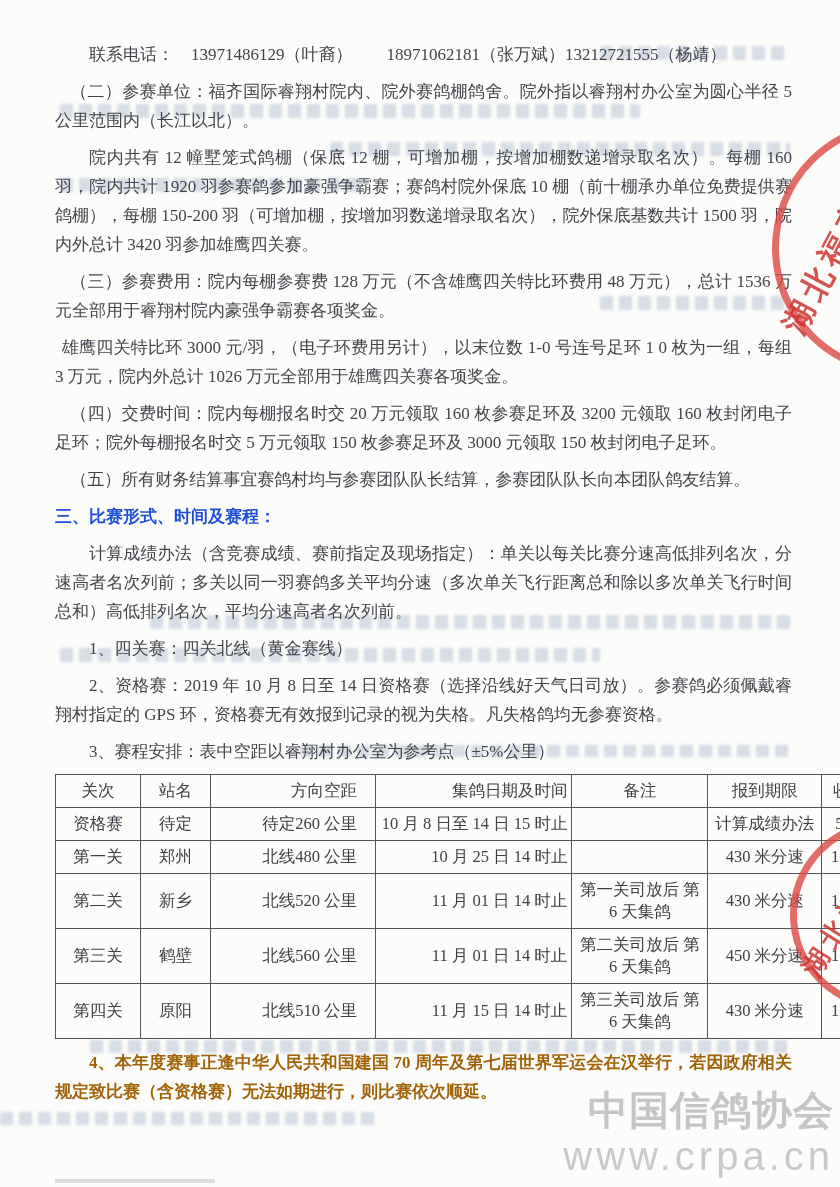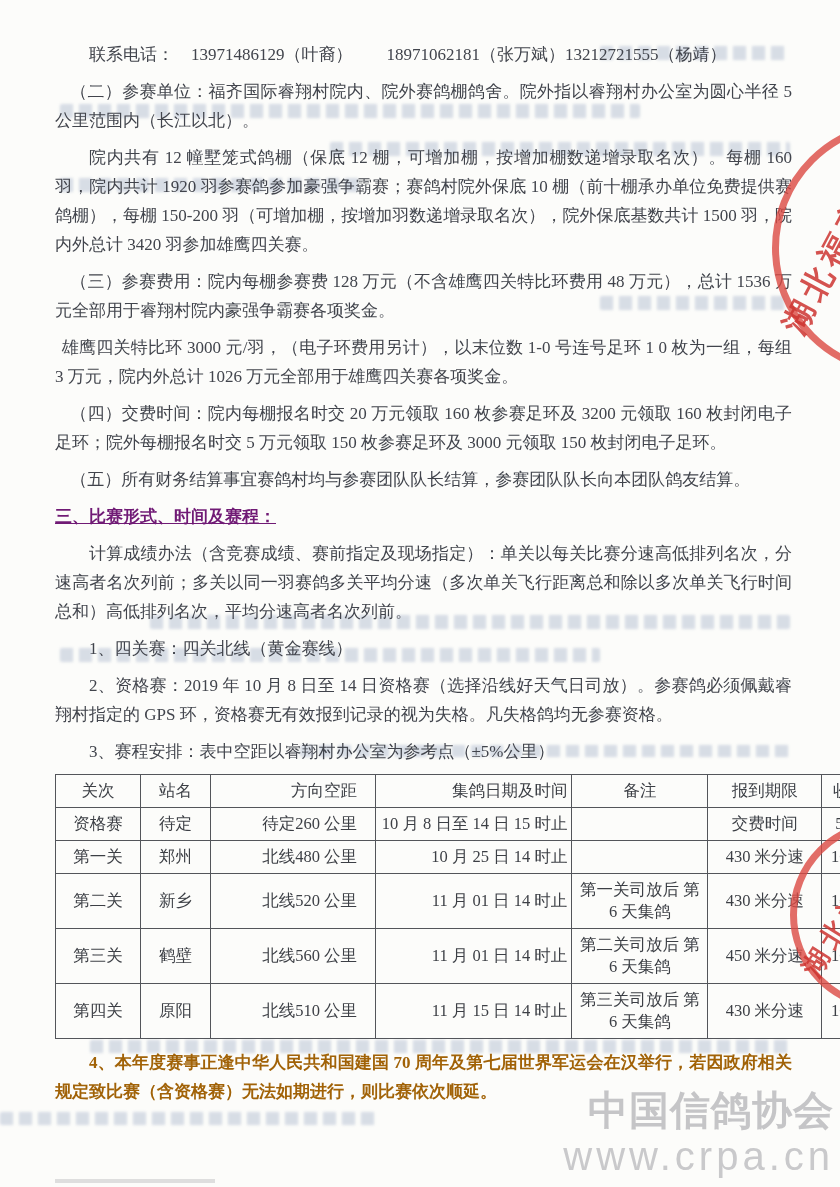--- a/index.html
+++ b/index.html
@@ -12,21 +12,21 @@
   .content{
     position:absolute;left:55px;top:40px;width:737px;
     font-size:17px;line-height:29px;color:#41444c;
     text-align:justify;
   }
   .content p{margin:0 0 8px;}
   .i09{text-indent:.9em;}
   .i2{text-indent:2em;}
   .i04{text-indent:.4em;}
   .bold{font-weight:bold;color:#a16207;}
-  .heading{margin-left:-16px;font-weight:bold;color:#701a75;text-decoration:underline;}
+  .heading{margin-left:-16px;font-weight:bold;color:#1d4ed8;}
   
   table.race{
     width:823px;border-collapse:collapse;margin:5px 0 9px;
     font-size:16.5px;color:#3c3f45;line-height:22px;text-align:center;
   }
   table.race td{border:1.6px solid #53555a;padding:5px 4px;}
   td.coll{text-align:right;padding-left:9px;margin-left:36px;}
   .dirdist{display:flex;justify-content:flex-end;padding:0 14px;}
   
   .bleed{
@@ -112,21 +112,21 @@
         <td>资格赛</td>
         <td>待定</td>
         <td>
           <div class="dirdist">
             <span>待定</span>
             <span>260 公里</span>
           </div>
         </td>
         <td class="coll">10 月 8 日至 14 日 15 时止</td>
         <td></td>
-        <td>交费时间</td>
+        <td>计算成绩办法</td>
         <td>5 元</td>
       </tr>
       <tr>
         <td>第一关</td>
         <td>郑州</td>
         <td>
           <div class="dirdist">
             <span>北线</span>
             <span>480 公里</span>
           </div>

